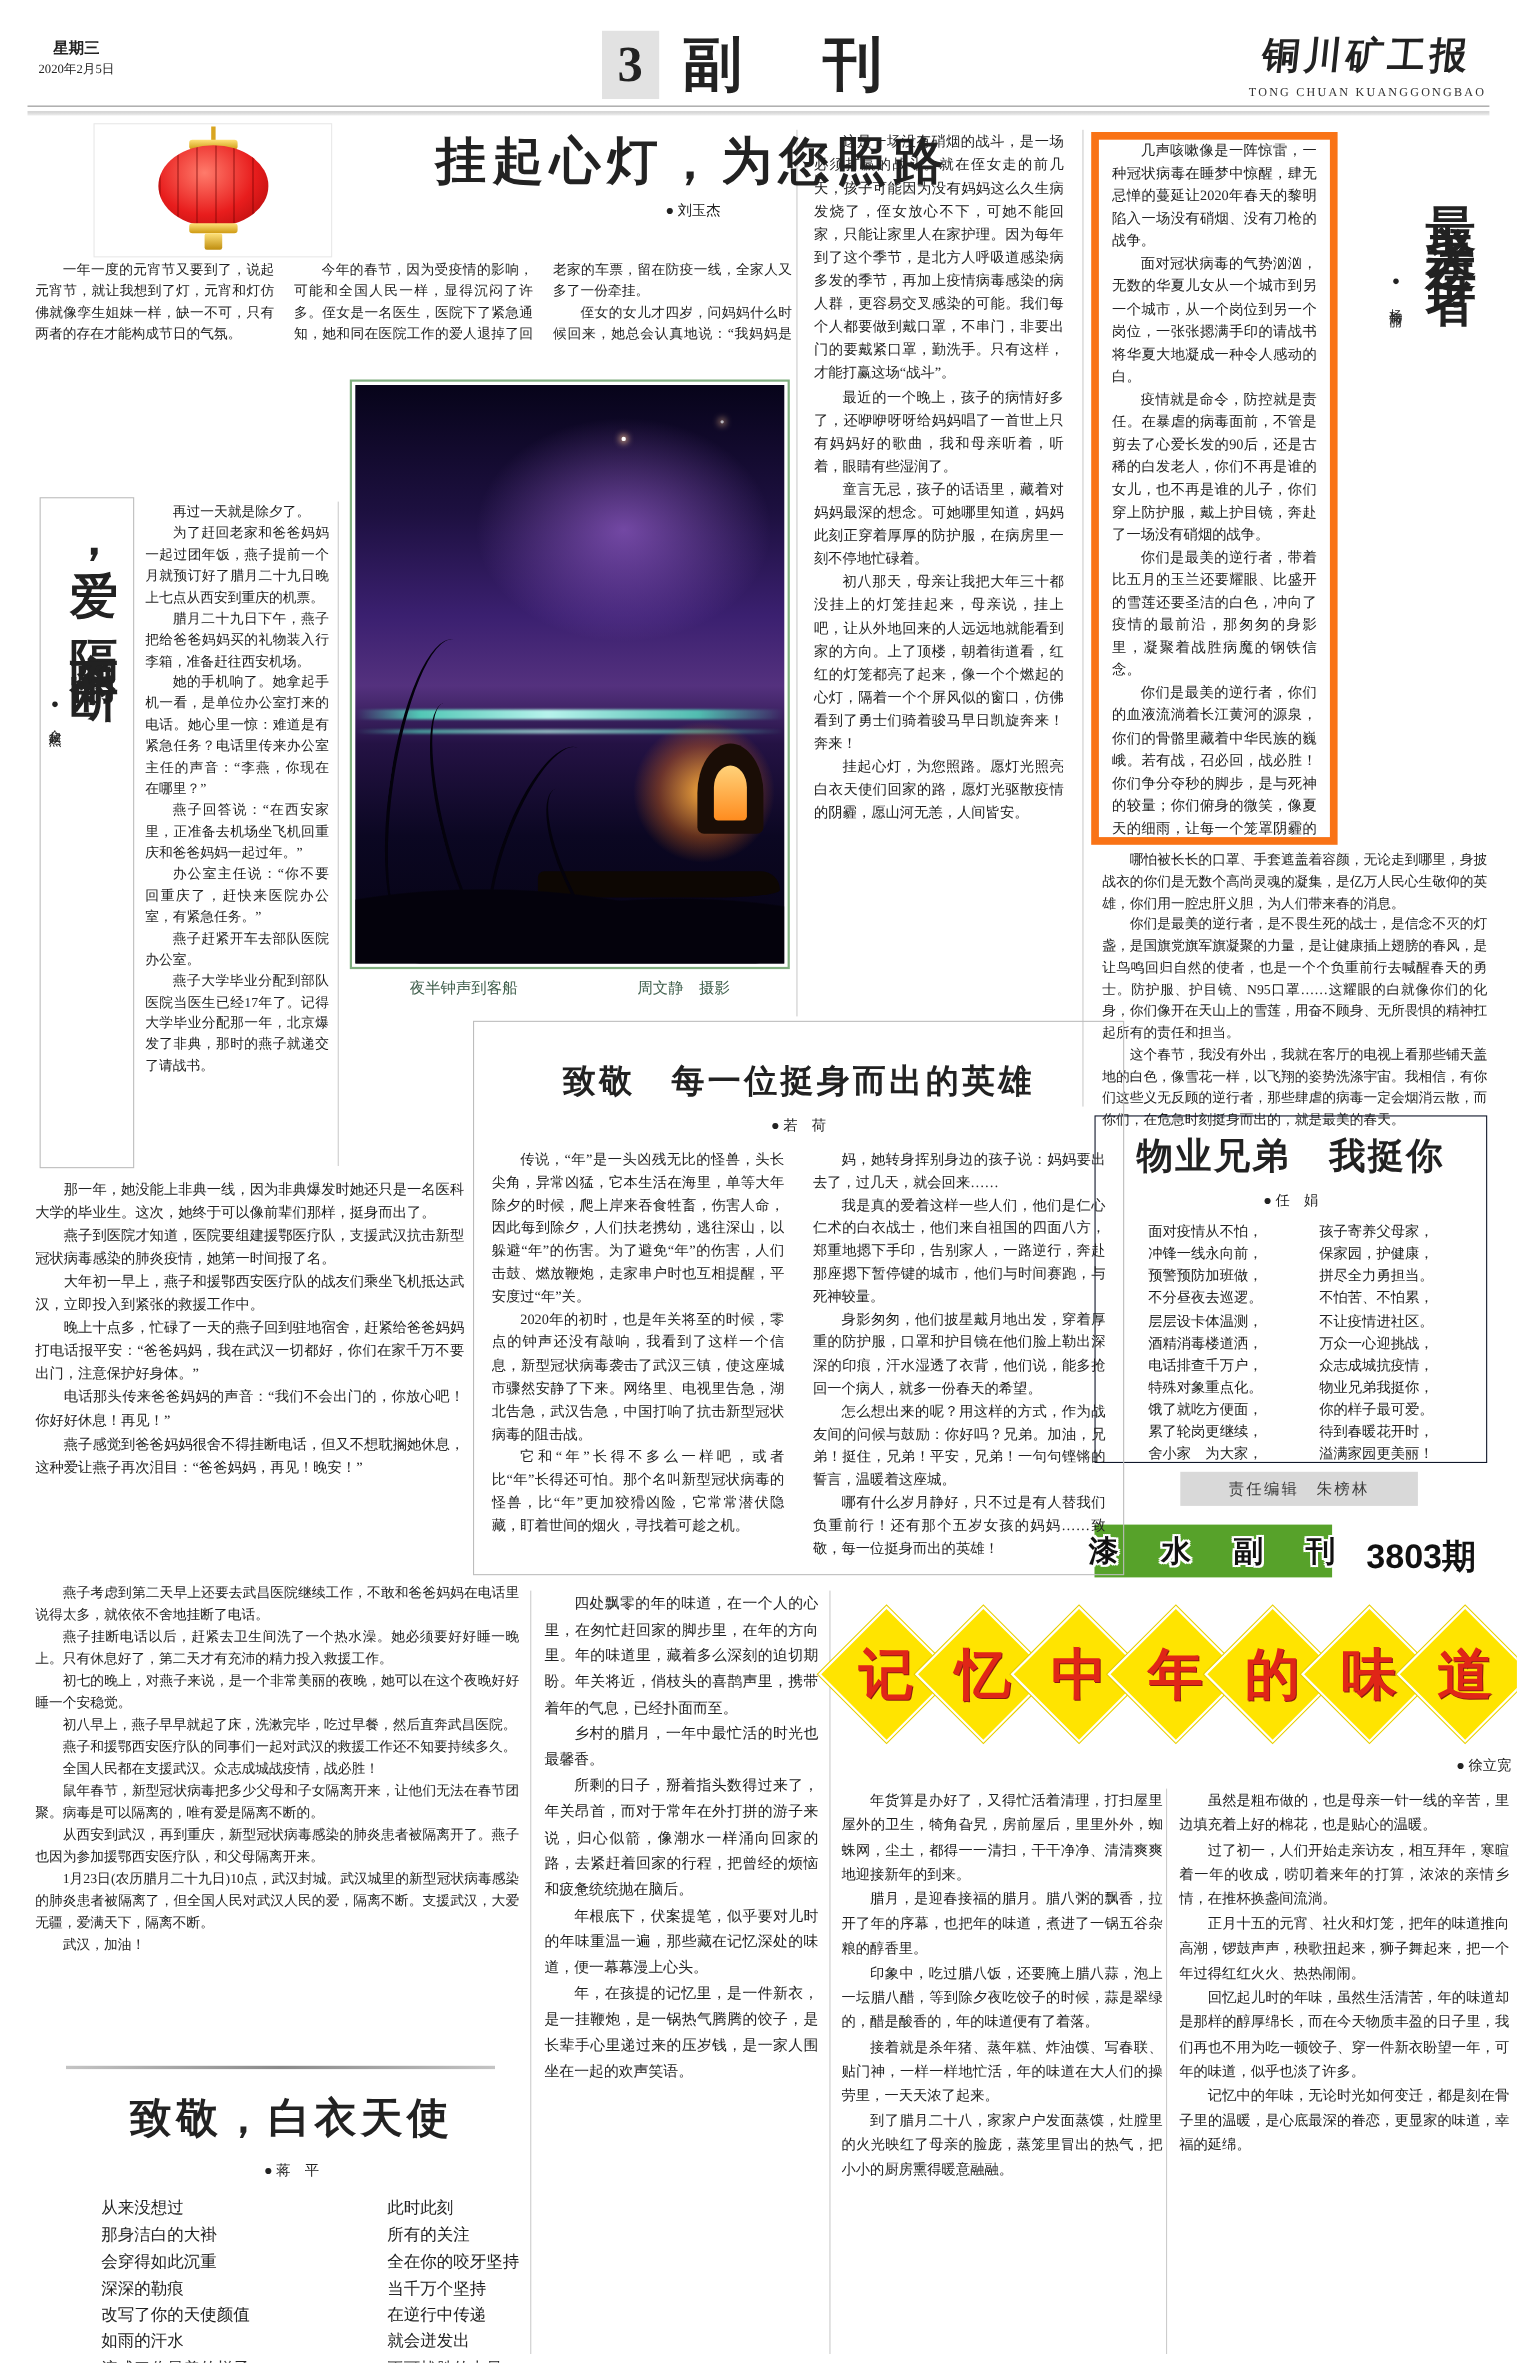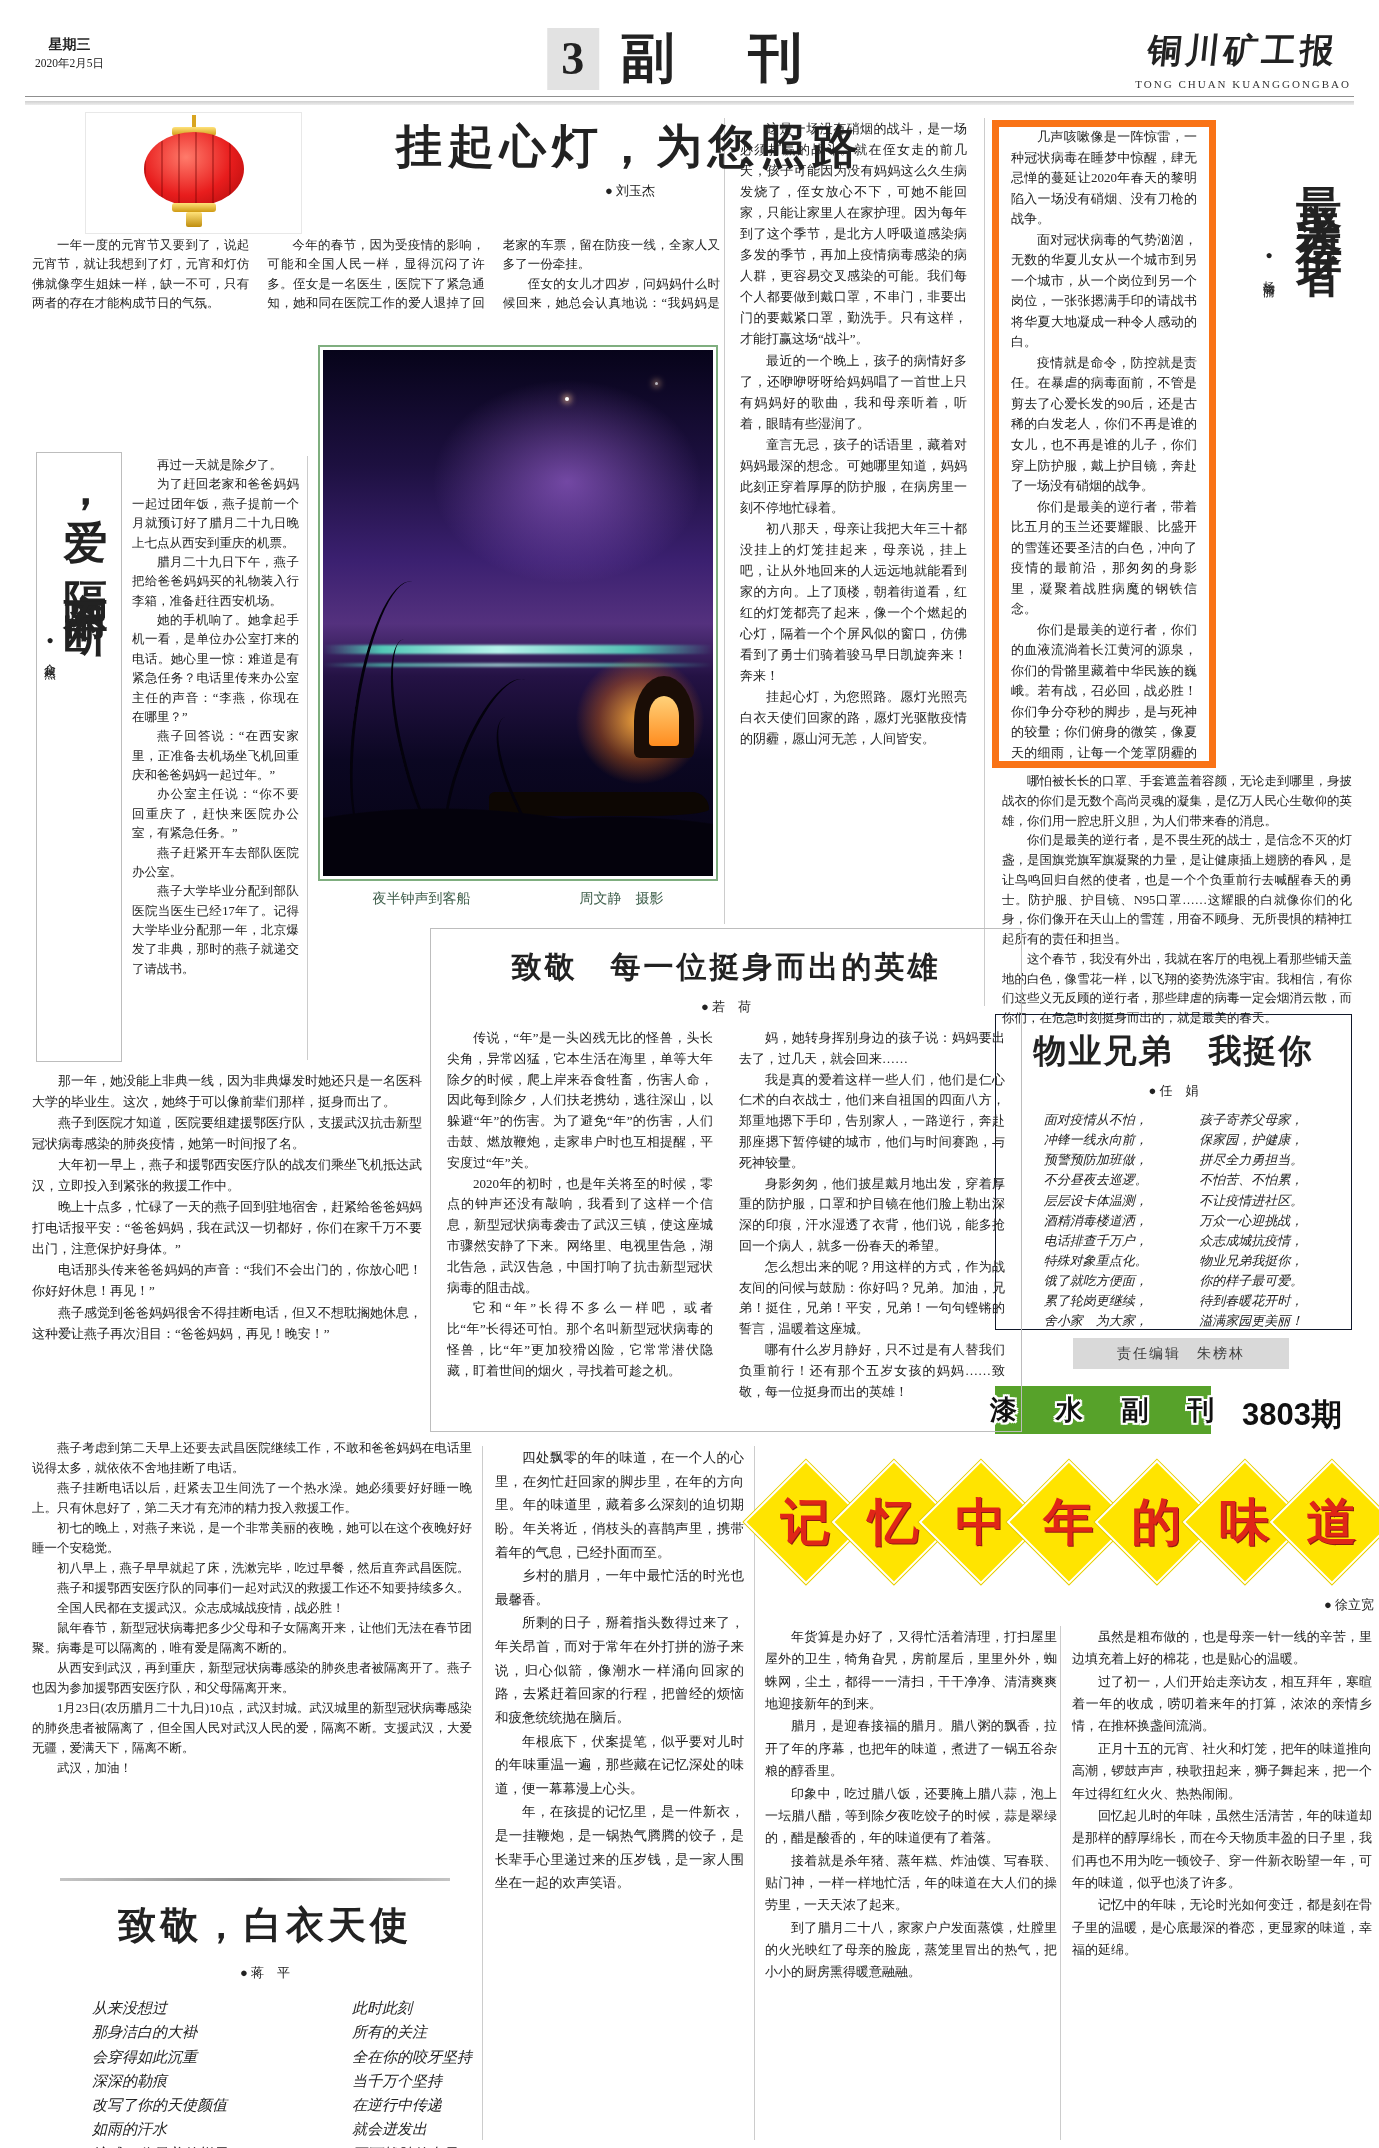--- a/index.html
+++ b/index.html
@@ -1,19 +1,19 @@
 <!DOCTYPE html>
 <html><head>
 <meta charset="utf-8">
 <style>
   html,body{margin:0;padding:0;background:#ffffff;}
   body{width:1379px;height:2148px;position:relative;font-family:"Liberation Serif",serif;color:#222;overflow:hidden;}
   .abs{position:absolute;}
   p{margin:0;text-indent:2em;text-align:justify;}
-  .noindent p{text-indent:0;text-align:left;font-style:italic;}
+  .noindent p{text-indent:0;text-align:left;}
 
   
   .hdr-date{left:35px;top:34px;text-align:center;line-height:1.5;}
   .hdr-date .wd{font-size:14px;font-weight:bold;}
   .hdr-date .dt{font-size:11.5px;}
   .hdr-center{left:50%;top:22px;transform:translateX(-50%);display:flex;align-items:center;}
   .pageno{width:52px;height:62px;background:#e2e2e2;display:flex;align-items:center;justify-content:center;
           font-size:46px;font-weight:900;}
   .section-title{font-size:54px;font-weight:900;letter-spacing:30px;margin-left:22px;white-space:nowrap;}
   .hdr-brand{right:28px;top:28px;text-align:center;}
@@ -111,21 +111,21 @@
   .reed{position:absolute;border:solid #04020c;border-width:0 0 0 3px;border-radius:50%/60%;}
   .bottom-dark{position:absolute;bottom:0;left:0;width:100%;height:14%;
      background:radial-gradient(ellipse at 30% 120%,#04020c 65%,transparent 66%),
                 radial-gradient(ellipse at 75% 140%,#04020c 60%,transparent 61%);}
   .photo-caption{left:318px;top:890px;width:400px;display:flex;justify-content:space-around;
      color:#41604d;font-size:14px;}
 
   
   .salute-box{left:430px;top:928px;width:592px;height:504px;border:1px solid #bdbdbd;box-sizing:border-box;
      padding:18px 16px 0;}
-  .salute-title{text-align:center;font-size:30px;font-weight:900;letter-spacing:3px;white-space:nowrap;}
+  .salute-title{text-align:center;font-size:30px;font-weight:900;letter-spacing:3px;white-space:nowrap;margin-top:16px;}
   .salute-byline{text-align:center;font-size:13px;margin-top:10px;}
   .salute-body{margin-top:12px;column-count:2;column-gap:26px;font-size:13px;line-height:1.6;
      height:400px;overflow:hidden;}
 
   
   .divider{left:60px;top:1878px;width:390px;height:3px;background:linear-gradient(90deg,#c4c4c4,#8a8a8a,#c4c4c4);}
   .angel-title{left:70px;top:1900px;width:390px;text-align:center;font-size:38px;font-weight:900;letter-spacing:4px;}
   .angel-byline{left:70px;top:1964px;width:390px;text-align:center;font-size:13px;}
   .angel-poem{left:92px;top:1996px;width:380px;display:flex;justify-content:space-between;}
   .angel-poem .col p{font-size:15px;line-height:1.62;text-indent:0;text-align:left;}

